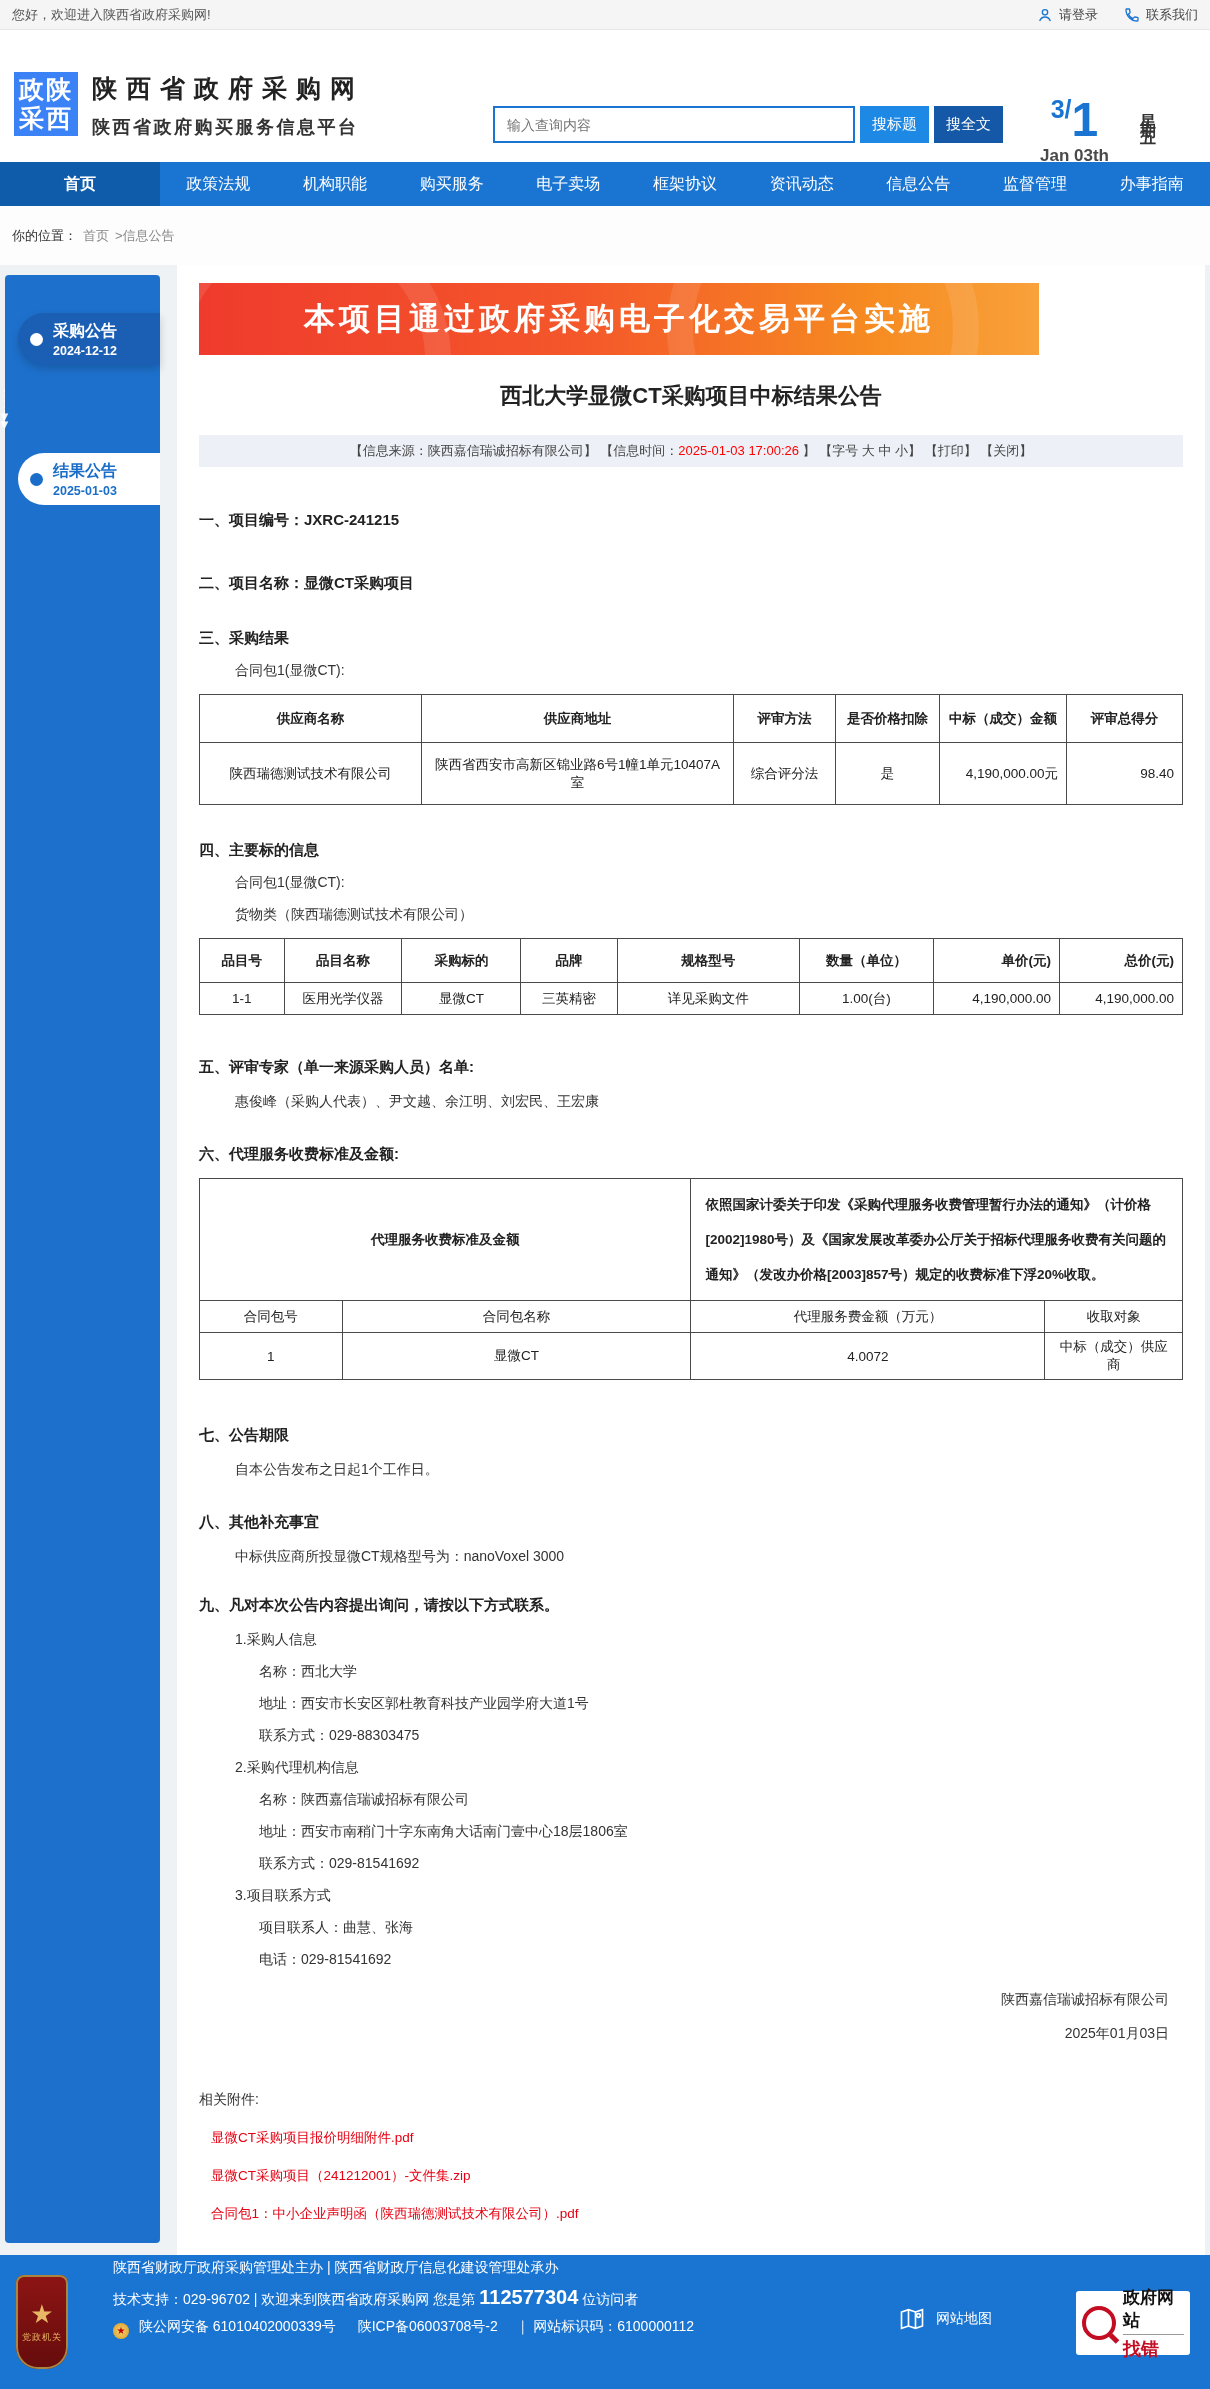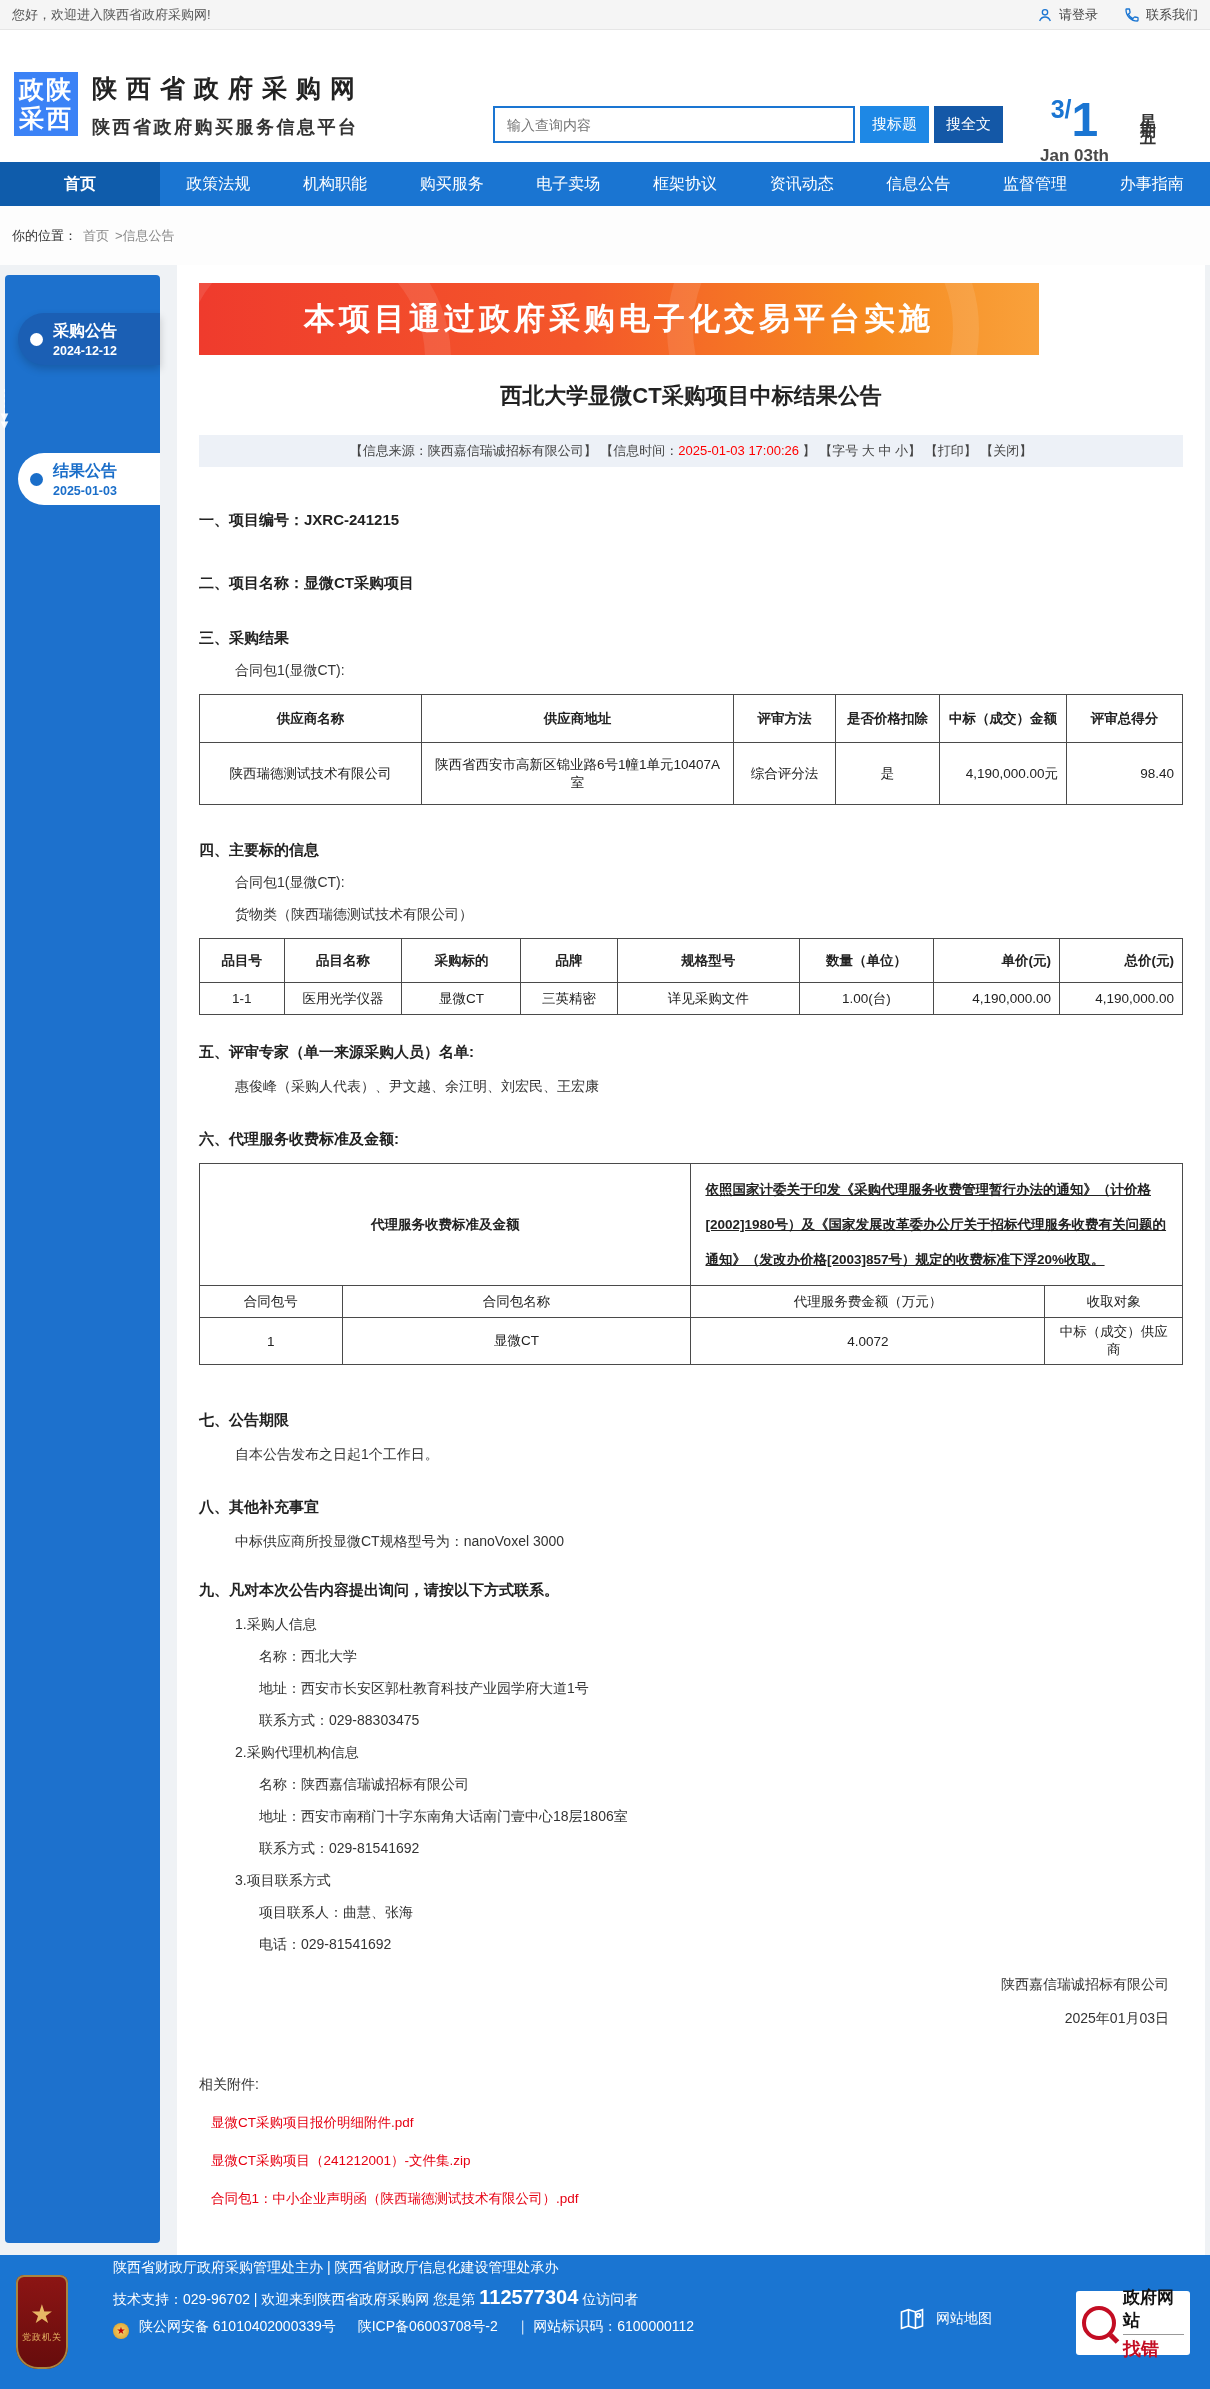--- a/index.html
+++ b/index.html
@@ -61,33 +61,33 @@
   .banner::before { content:""; position:absolute; left:-40px; top:-70px; width:240px; height:240px; border:26px solid rgba(255,255,255,.10); border-radius:50%; }
   .banner::after { content:""; position:absolute; right:60px; bottom:-130px; width:260px; height:260px; border:26px solid rgba(255,255,255,.10); border-radius:50%; }
 
   .article-title { text-align:center; font-size:22px; font-weight:bold; color:#222; margin-top:26px; }
   .info-bar { margin-top:24px; background:#edf1f7; height:32px; line-height:32px; text-align:center; font-size:13px; color:#444; }
   .info-bar .red { color:#ff0000; }
   .info-bar span.act { cursor:pointer; }
 
   .sec-h { font-size:15px; font-weight:bold; color:#222; }
   .p-ind { font-size:14px; color:#333; padding-left:36px; }
-  .mt44{margin-top:44px}.mt38{margin-top:28px}.mt36{margin-top:36px}.mt34{margin-top:34px}.mt30{margin-top:30px}.mt46{margin-top:46px}
+  .mt44{margin-top:44px}.mt38{margin-top:43px}.mt36{margin-top:36px}.mt34{margin-top:34px}.mt30{margin-top:30px}.mt46{margin-top:46px}
   .mt16{margin-top:16px}.mt14{margin-top:14px}
 
   table { width:100%; border-collapse:collapse; margin-top:14px; font-size:13.5px; color:#222; }
   th,td { border:1px solid #4a4a4a; text-align:center; padding:5px 8px; font-weight:normal; }
   th { font-weight:bold; }
   .tb1 th { height:48px; }
   .tb1 td { height:62px; }
   .tb1 .ralign, .tb2 .ralign { text-align:right; }
   .tb2 th { height:44px; }
   .tb2 td { height:32px; }
   .tb3 .big-row td { height:104px; }
-  .tb3 .policy { text-align:left; font-weight:bold; line-height:2.6; padding:8px 14px;text-decoration:underline; }
+  .tb3 .policy { text-align:left; font-weight:bold; line-height:2.6; padding:8px 14px; }
   .tb3 .fee-label { font-weight:bold; }
   .tb3 .hdr td { height:32px; }
   .tb3 .data td { height:34px; }
 
   .signature { text-align:right; padding-right:14px; font-size:14px; color:#333; }
   .attach-label { font-size:14px; color:#333; margin-top:48px; }
   .attach-link { display:block; font-size:13.5px; color:#e60012; margin-top:20px; padding-left:12px; text-decoration:none; cursor:pointer; }
 
   
   .footer { height:134px; background:#1a75d2; position:relative; color:#fff; font-size:14px; }

